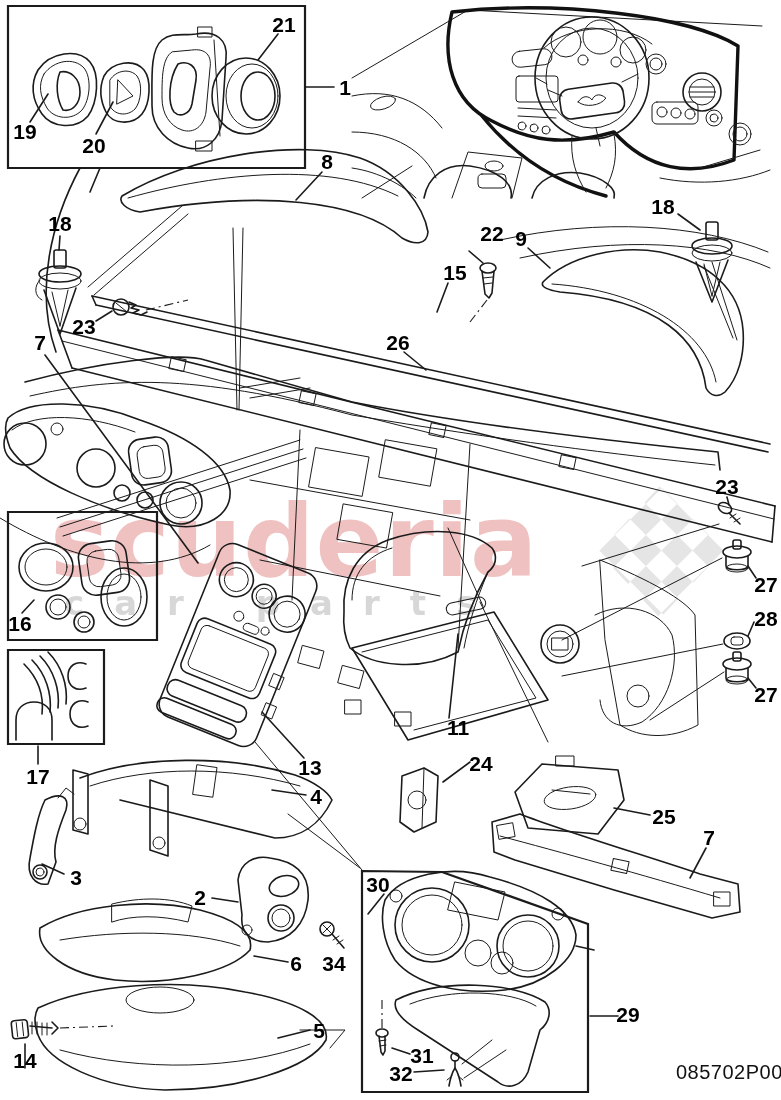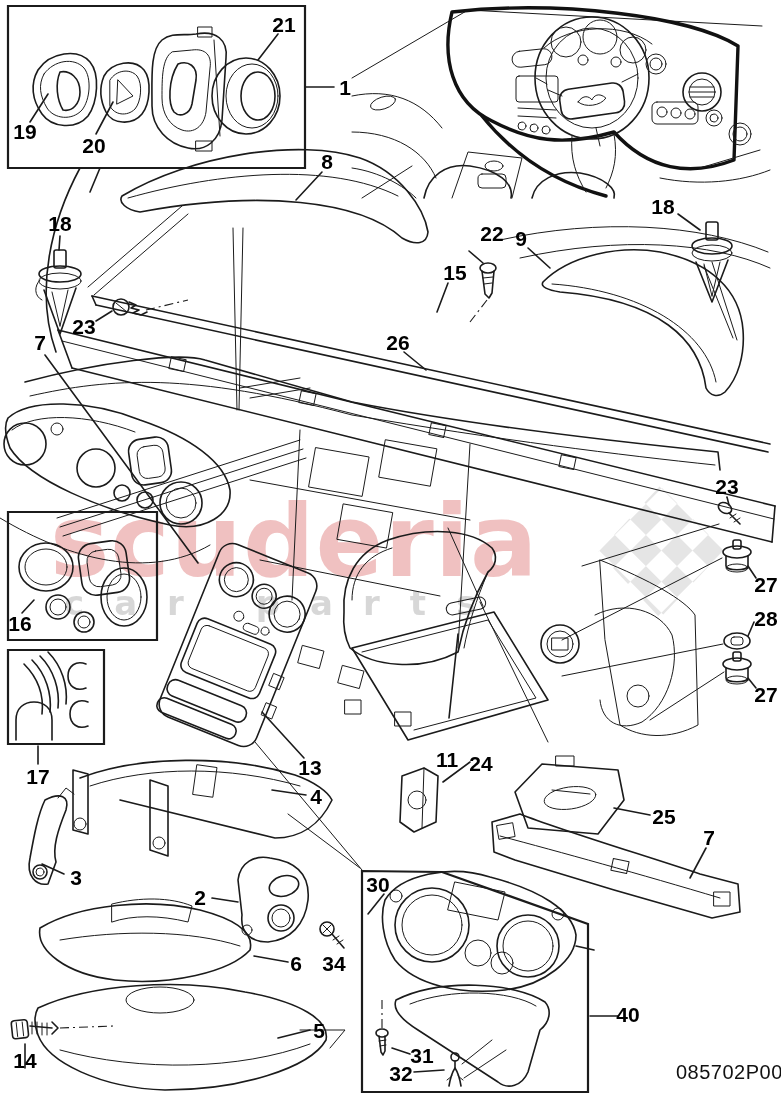--- a/index.html
+++ b/index.html
@@ -470,31 +470,31 @@
       <div class="callout" style="left: 84px; top: 327px;">23</div>
       <div class="callout" style="left: 40px; top: 343px;">7</div>
       <div class="callout" style="left: 398px; top: 343px;">26</div>
       <div class="callout" style="left: 727px; top: 487px;">23</div>
       <div class="callout" style="left: 766px; top: 585px;">27</div>
       <div class="callout" style="left: 766px; top: 619px;">28</div>
       <div class="callout" style="left: 766px; top: 695px;">27</div>
       <div class="callout" style="left: 20px; top: 624px;">16</div>
       <div class="callout" style="left: 38px; top: 777px;">17</div>
       <div class="callout" style="left: 310px; top: 768px; text-align: right;">13</div>
-      <div class="callout" style="left: 447px; top: 728px; margin-top: 32px;">11</div>
+      <div class="callout" style="left: 458px; top: 728px;">11</div>
       <div class="callout" style="left: 481px; top: 764px;">24</div>
       <div class="callout" style="left: 316px; top: 797px;">4</div>
       <div class="callout" style="left: 664px; top: 817px;">25</div>
       <div class="callout" style="left: 709px; top: 838px;">7</div>
       <div class="callout" style="left: 76px; top: 878px;">3</div>
       <div class="callout" style="left: 378px; top: 885px;">30</div>
       <div class="callout" style="left: 200px; top: 898px;">2</div>
       <div class="callout" style="left: 296px; top: 964px;">6</div>
       <div class="callout" style="left: 334px; top: 964px;">34</div>
-      <div class="callout" style="left: 628px; top: 1015px;">40</div>
+      <div class="callout" style="left: 628px; top: 1015px;">29</div>
       <div class="callout" style="left: 319px; top: 1031px;">5</div>
       <div class="callout" style="left: 422px; top: 1056px;">31</div>
       <div class="callout" style="left: 401px; top: 1074px;">32</div>
       <div class="callout" style="left: 25px; top: 1061px;">14</div>
     </div>
 
   <div class="code">085702P0004</div>
 </div>
 
 </body></html>

